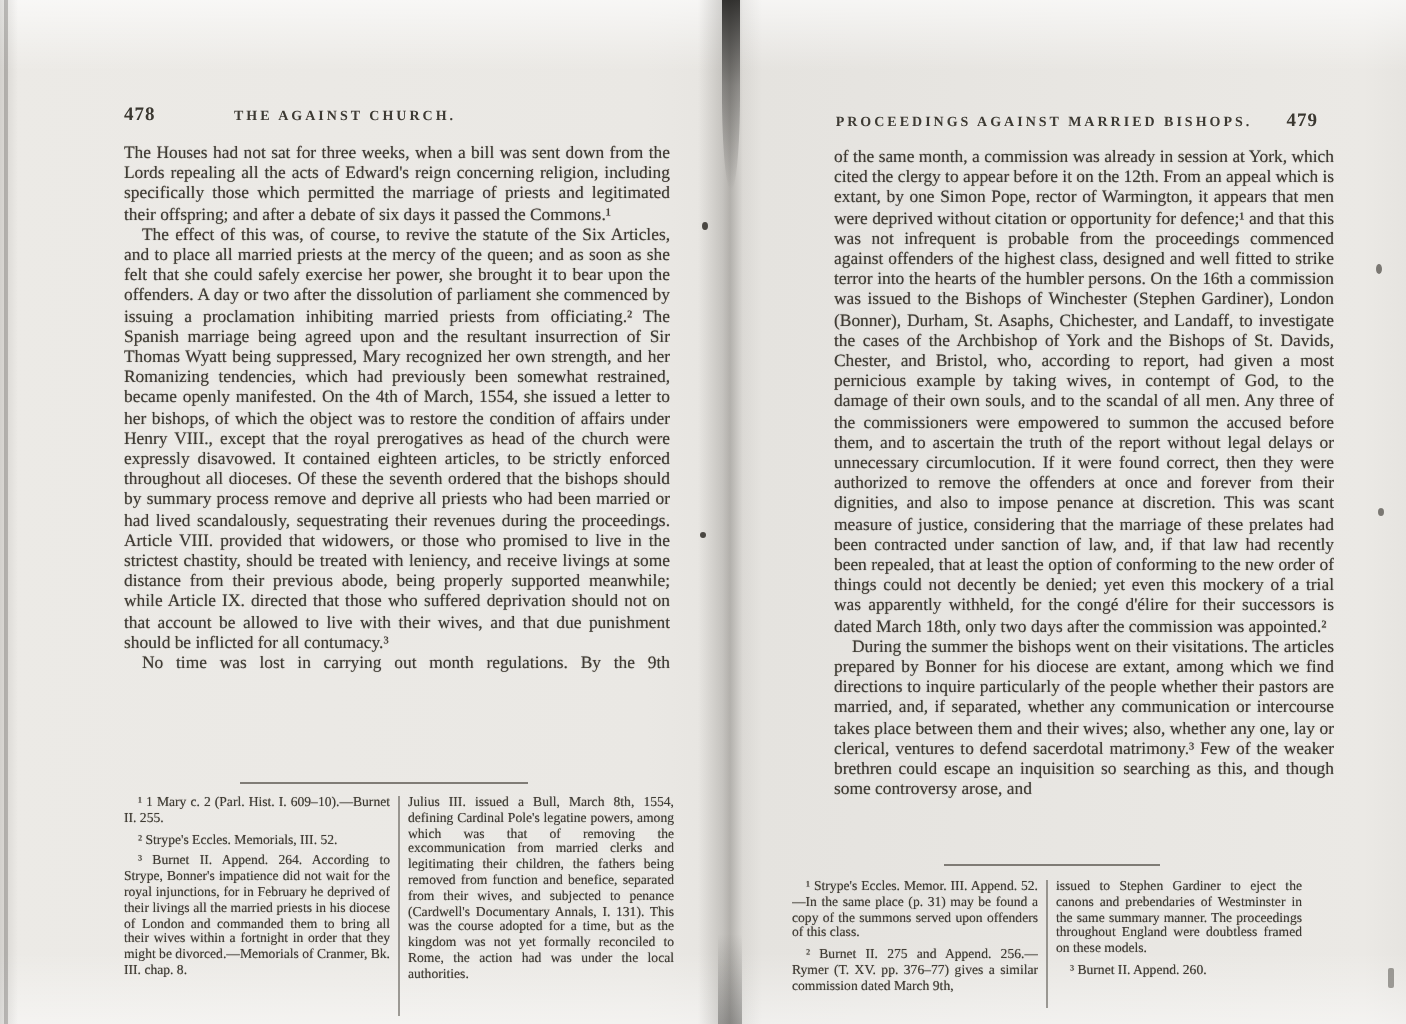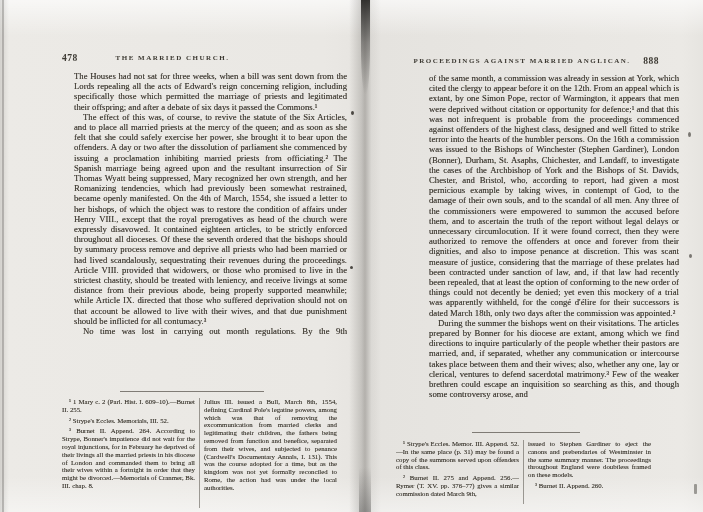--- a/index.html
+++ b/index.html
@@ -25,21 +25,21 @@
   .s3{left:688px;top:132px;width:3px;height:5px;opacity:.7;}
   .s4{left:689px;top:254px;width:3px;height:4px;opacity:.7;}
   .s5{left:694px;top:484px;width:3px;height:10px;opacity:.5;border-radius:1px;}
 
   .region{position:absolute;}
   .hdr{height:12px;}
   .pagenum{position:absolute;top:-1px;font-size:9.5px;font-weight:bold;letter-spacing:.5px;color:#3b3831;}
   .runtitle{display:block;text-align:center;font-size:7px;letter-spacing:1.5px;font-weight:bold;color:#3d3a33;white-space:nowrap;}
   #left-title{position:relative;left:-26px;}
   .body{font-size:8.7px;line-height:10.2px;text-align:justify;overflow:hidden;
-    text-shadow:0 0 .5px rgba(64,60,52,.65);margin-left:12px;}
+    text-shadow:0 0 .5px rgba(64,60,52,.65);}
   .body p{margin:0;}
   .body p.ind{text-indent:9px;}
   .body p.fj{text-align-last:justify;}
   .fnrule{position:absolute;height:1px;background:rgba(70,66,58,0.65);}
   .footnotes{display:flex;overflow:hidden;font-size:6.8px;line-height:7.8px;text-align:justify;
     text-shadow:0 0 .4px rgba(64,60,52,.6);}
   .fncol{overflow:hidden;}
   .fncol p{margin:0 0 3px 0;text-indent:7px;}
   .fncol p.cont{text-indent:0;}
   .fndivider{width:1px;background:rgba(70,66,58,0.5);margin:0 4px;flex:0 0 1px;}
@@ -65,43 +65,43 @@
   <div class="edge-left"></div>
   <div class="gutter"></div>
   <div class="speck s1"></div>
   <div class="speck s2"></div>
   <div class="speck s3"></div>
   <div class="speck s4"></div>
   <div class="speck s5"></div>
 
   <div class="region hdr" id="left-header">
     <span class="pagenum" id="left-pagenum">478</span>
-    <span class="runtitle" id="left-title">THE MARRIED CHURCH.</span>
+    <span class="runtitle" id="left-title">THE AGAINST CHURCH.</span>
   </div>
   <div class="region body" id="left-body">
     <p>The Houses had not sat for three weeks, when a bill was sent down from the Lords repealing all the acts of Edward's reign concerning religion, including specifically those which permitted the marriage of priests and legitimated their offspring; and after a debate of six days it passed the Commons.¹</p>
     <p class="ind">The effect of this was, of course, to revive the statute of the Six Articles, and to place all married priests at the mercy of the queen; and as soon as she felt that she could safely exercise her power, she brought it to bear upon the offenders. A day or two after the dissolution of parliament she commenced by issuing a proclamation inhibiting married priests from officiating.² The Spanish marriage being agreed upon and the resultant insurrection of Sir Thomas Wyatt being suppressed, Mary recognized her own strength, and her Romanizing tendencies, which had previously been somewhat restrained, became openly manifested. On the 4th of March, 1554, she issued a letter to her bishops, of which the object was to restore the condition of affairs under Henry VIII., except that the royal prerogatives as head of the church were expressly disavowed. It contained eighteen articles, to be strictly enforced throughout all dioceses. Of these the seventh ordered that the bishops should by summary process remove and deprive all priests who had been married or had lived scandalously, sequestrating their revenues during the proceedings. Article VIII. provided that widowers, or those who promised to live in the strictest chastity, should be treated with leniency, and receive livings at some distance from their previous abode, being properly supported meanwhile; while Article IX. directed that those who suffered deprivation should not on that account be allowed to live with their wives, and that due punishment should be inflicted for all contumacy.³</p>
     <p class="ind fj">No time was lost in carrying out month regulations. By the 9th</p>
   </div>
   <div class="region fnrule" id="left-rule"></div>
   <div class="region footnotes" id="left-footnotes">
     <div class="fncol">
       <p>¹ 1 Mary c. 2 (Parl. Hist. I. 609–10).—Burnet II. 255.</p>
       <p>² Strype's Eccles. Memorials, III. 52.</p>
       <p>³ Burnet II. Append. 264. According to Strype, Bonner's impatience did not wait for the royal injunctions, for in February he deprived of their livings all the married priests in his diocese of London and commanded them to bring all their wives within a fortnight in order that they might be divorced.—Memorials of Cranmer, Bk. III. chap. 8.</p>
     </div>
     <div class="fndivider"></div>
     <div class="fncol">
       <p class="cont">Julius III. issued a Bull, March 8th, 1554, defining Cardinal Pole's legatine powers, among which was that of removing the excommunication from married clerks and legitimating their children, the fathers being removed from function and benefice, separated from their wives, and subjected to penance (Cardwell's Documentary Annals, I. 131). This was the course adopted for a time, but as the kingdom was not yet formally reconciled to Rome, the action had was under the local authorities.</p>
     </div>
   </div>
 
   <div class="region hdr" id="right-header">
-    <span class="runtitle">PROCEEDINGS AGAINST MARRIED ANGLICAN.</span>
-    <span class="pagenum" id="right-pagenum">888</span>
+    <span class="runtitle">PROCEEDINGS AGAINST MARRIED BISHOPS.</span>
+    <span class="pagenum" id="right-pagenum">479</span>
   </div>
   <div class="region body" id="right-body">
     <p>of the same month, a commission was already in session at York, which cited the clergy to appear before it on the 12th. From an appeal which is extant, by one Simon Pope, rector of Warmington, it appears that men were deprived without citation or opportunity for defence;¹ and that this was not infrequent is probable from the proceedings commenced against offenders of the highest class, designed and well fitted to strike terror into the hearts of the humbler persons. On the 16th a commission was issued to the Bishops of Winchester (Stephen Gardiner), London (Bonner), Durham, St. Asaphs, Chichester, and Landaff, to investigate the cases of the Archbishop of York and the Bishops of St. Davids, Chester, and Bristol, who, according to report, had given a most pernicious example by taking wives, in contempt of God, to the damage of their own souls, and to the scandal of all men. Any three of the commissioners were empowered to summon the accused before them, and to ascertain the truth of the report without legal delays or unnecessary circumlocution. If it were found correct, then they were authorized to remove the offenders at once and forever from their dignities, and also to impose penance at discretion. This was scant measure of justice, considering that the marriage of these prelates had been contracted under sanction of law, and, if that law had recently been repealed, that at least the option of conforming to the new order of things could not decently be denied; yet even this mockery of a trial was apparently withheld, for the congé d'élire for their successors is dated March 18th, only two days after the commission was appointed.²</p>
     <p class="ind">During the summer the bishops went on their visitations. The articles prepared by Bonner for his diocese are extant, among which we find directions to inquire particularly of the people whether their pastors are married, and, if separated, whether any communication or intercourse takes place between them and their wives; also, whether any one, lay or clerical, ventures to defend sacerdotal matrimony.³ Few of the weaker brethren could escape an inquisition so searching as this, and though some controversy arose, and</p>
   </div>
   <div class="region fnrule" id="right-rule"></div>
   <div class="region footnotes" id="right-footnotes">
     <div class="fncol">
       <p>¹ Strype's Eccles. Memor. III. Append. 52.—In the same place (p. 31) may be found a copy of the summons served upon offenders of this class.</p>
       <p>² Burnet II. 275 and Append. 256.—Rymer (T. XV. pp. 376–77) gives a similar commission dated March 9th,</p>

